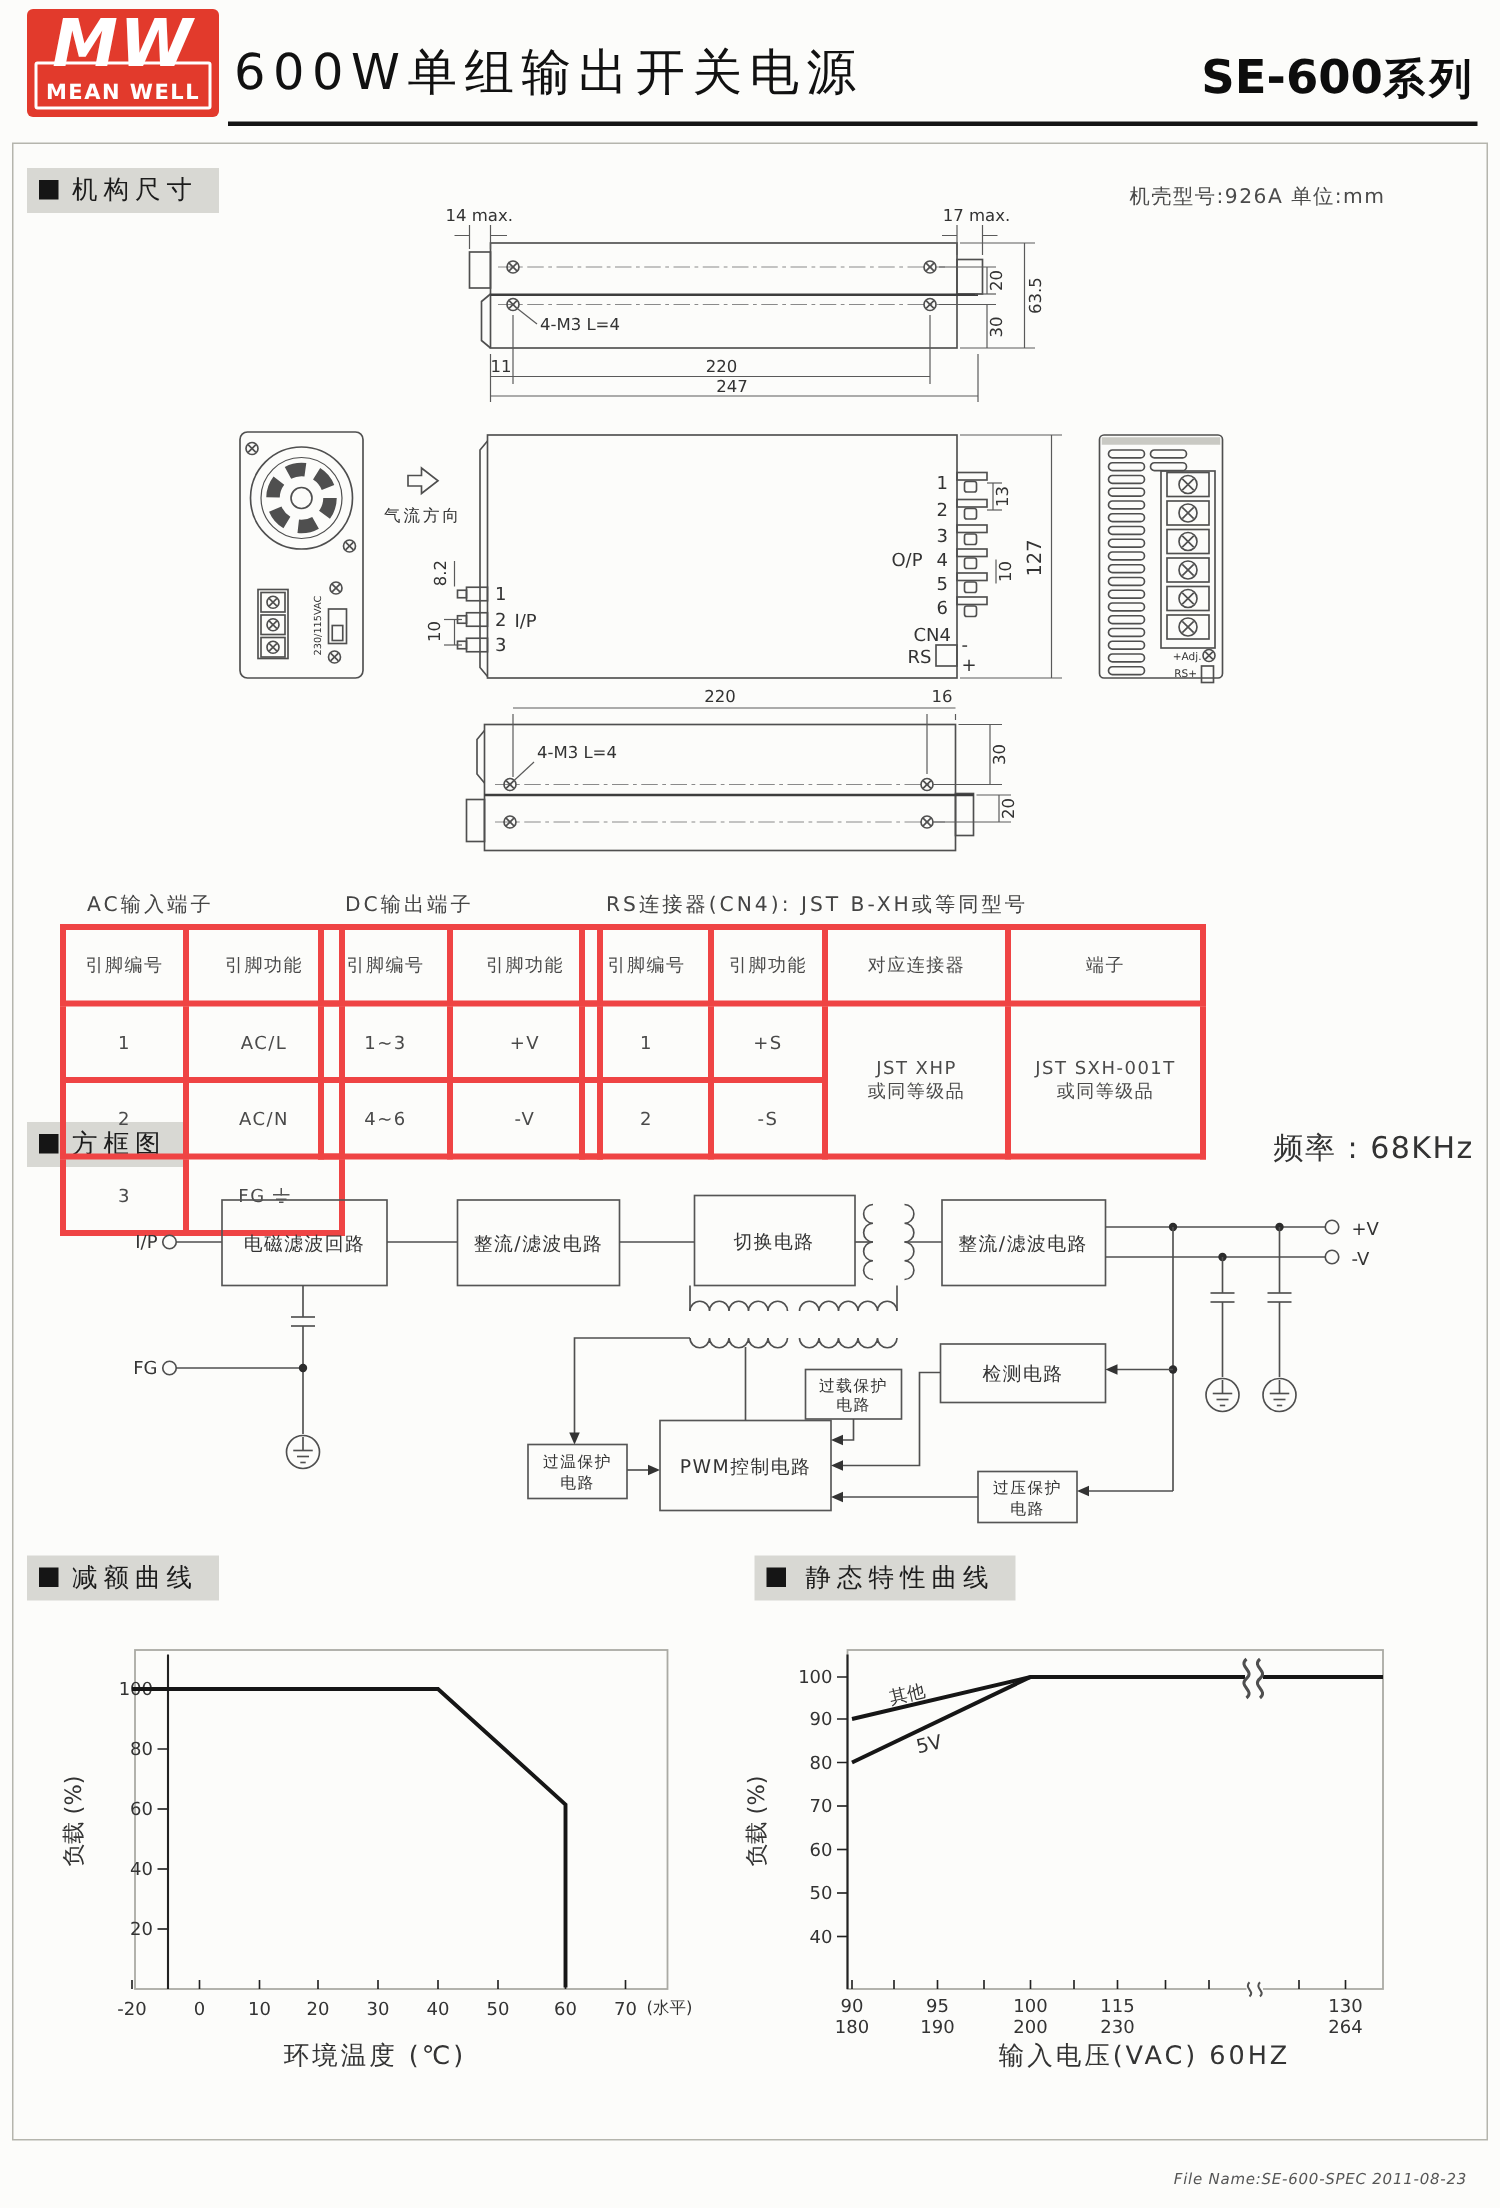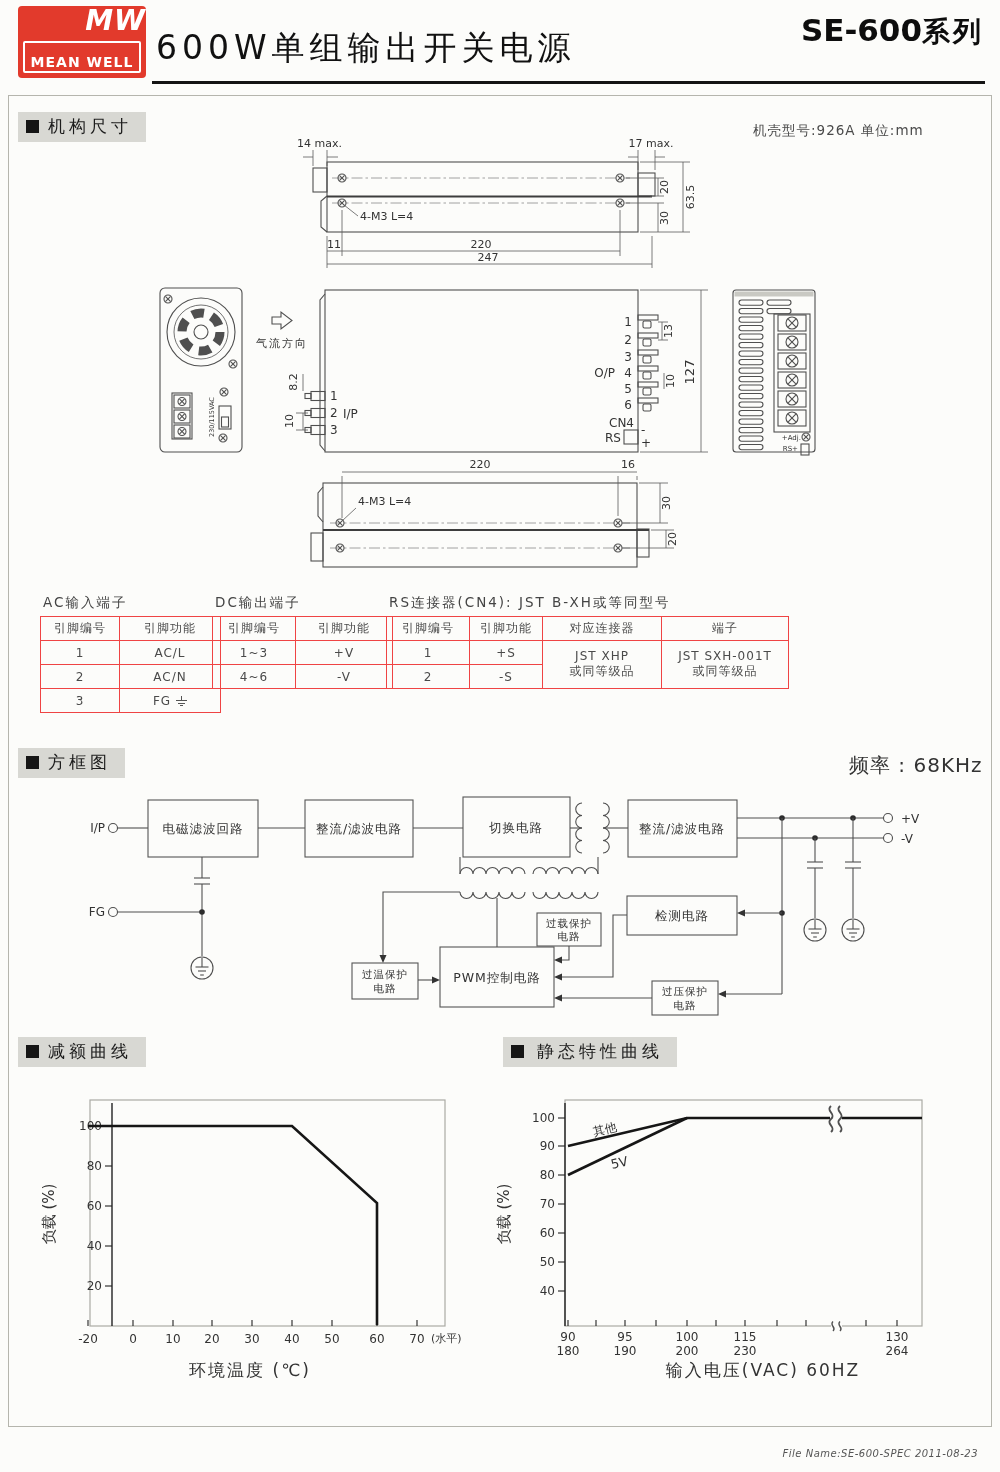--- a/index.html
+++ b/index.html
@@ -1,41 +1,41 @@
 <!DOCTYPE html>
 <html><head>
 <meta charset="utf-8">
 <style>
   html,body{margin:0;padding:0;background:#ffffff;}
   .page{position:relative;width:1000px;height:1472px;background:#fcfcfa;overflow:hidden;
         font-family:"DejaVu Sans",sans-serif;color:#333;}
   
   .logo{position:absolute;left:18px;top:6px;width:128px;height:72px;background:#e23a2c;border-radius:4px;}
-  .logo-mw{position:absolute;top:-2px;left:0;right:0;text-align:right;color:#fff;font-style:italic;
-           font-weight:bold;font-size:28px;letter-spacing:1px;}
+  .logo-mw{position:absolute;top:-2px;left:0;right:0;text-align:center;color:#fff;font-style:italic;
+           font-weight:bold;font-size:44px;letter-spacing:1px;}
   .logo-strip{position:absolute;left:5px;right:5px;bottom:5px;border:2px solid #fff;border-radius:2px;
               text-align:center;color:#fff;font-weight:bold;font-size:14px;letter-spacing:1px;padding:11px 0 1px 0;}
   .doc-title{position:absolute;left:156px;top:26px;font-size:33px;color:#111;letter-spacing:5px;white-space:nowrap;}
-  .series{position:absolute;right:16px;top:12px;font-size:31px;font-weight:bold;color:#0d0d0d;white-space:nowrap;}
+  .series{position:absolute;right:16px;top:34px;font-size:31px;font-weight:bold;color:#0d0d0d;white-space:nowrap;}
   .series .sfx{font-size:28px;letter-spacing:3px;}
   .title-rule{position:absolute;left:152px;top:81px;width:833px;height:3px;background:#141414;}
   
   .frame{position:absolute;left:8px;top:95px;width:982px;height:1330px;border:1px solid #b5b5ad;}
   
   .sec{position:absolute;background:#d8d8d3;color:#1c1c1c;font-size:17px;letter-spacing:4px;
        padding:3px 14px 4px 8px;display:flex;align-items:center;gap:9px;white-space:nowrap;}
   .sec .mark{width:13px;height:13px;background:#151515;flex:0 0 auto;}
   .note{position:absolute;left:753px;top:122px;font-size:13.5px;color:#4a4a4a;letter-spacing:1px;white-space:nowrap;}
   .freq{position:absolute;left:849px;top:752px;font-size:20px;color:#333;letter-spacing:1px;white-space:nowrap;}
   
   .tblwrap{position:absolute;}
-  .tbl-title{font-size:13.5px;color:#444;letter-spacing:2px;margin:0 0 4px 3px;white-space:nowrap;}
+  .tbl-title{font-size:13.5px;color:#444;letter-spacing:2px;margin:0 0 4px 18px;white-space:nowrap;}
   table{border-collapse:collapse;}
-  td,th{border:1px solid #ef4444;text-align:center;font-size:12px;font-weight:normal;color:#4a4a4a;
-        padding:2px 4px;height:19px;letter-spacing:1px;white-space:nowrap;}
+  td,th{border:4px solid #ef4444;text-align:center;font-size:12px;font-weight:normal;color:#4a4a4a;
+        padding:14px 4px;height:19px;letter-spacing:1px;white-space:nowrap;}
   .gnd{display:inline-block;width:11px;height:10px;position:relative;margin-left:5px;vertical-align:-1px;}
   .gnd i{position:absolute;left:0;right:0;top:4px;border-top:1.6px solid #555;}
   .gnd i::before{content:"";position:absolute;left:5px;top:-5px;height:5px;border-left:1.6px solid #555;}
   .gnd i::after{content:"";position:absolute;left:2px;top:2.3px;width:7px;border-top:1.6px solid #555;}
   .gnd b{position:absolute;left:4px;top:9px;width:3px;border-top:1.6px solid #555;}
   
   svg{position:absolute;left:0;}
   svg text{fill:#333;stroke:none;font-family:"DejaVu Sans",sans-serif;}
   .ln{stroke:#4f4f4f;stroke-width:1.1;fill:none;}
   .seam{stroke:#3d3d3d;stroke-width:1.8;fill:none;}

